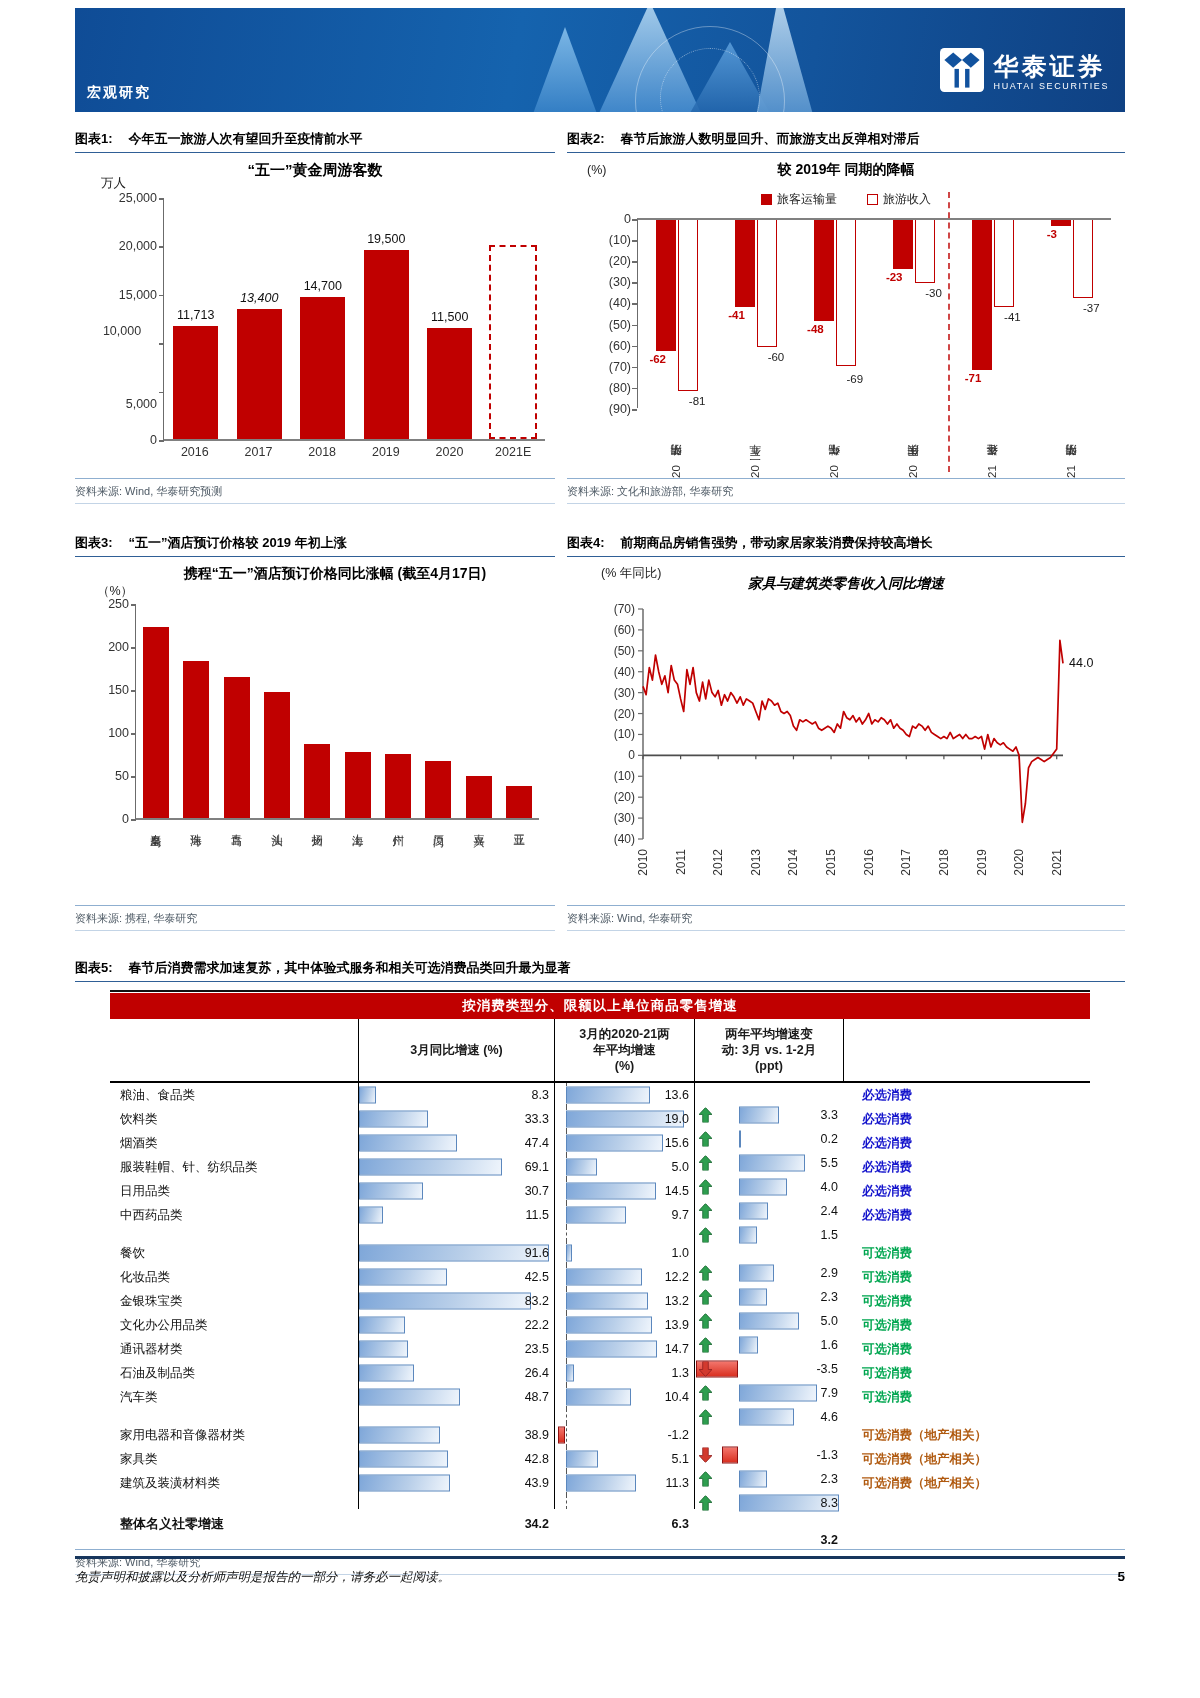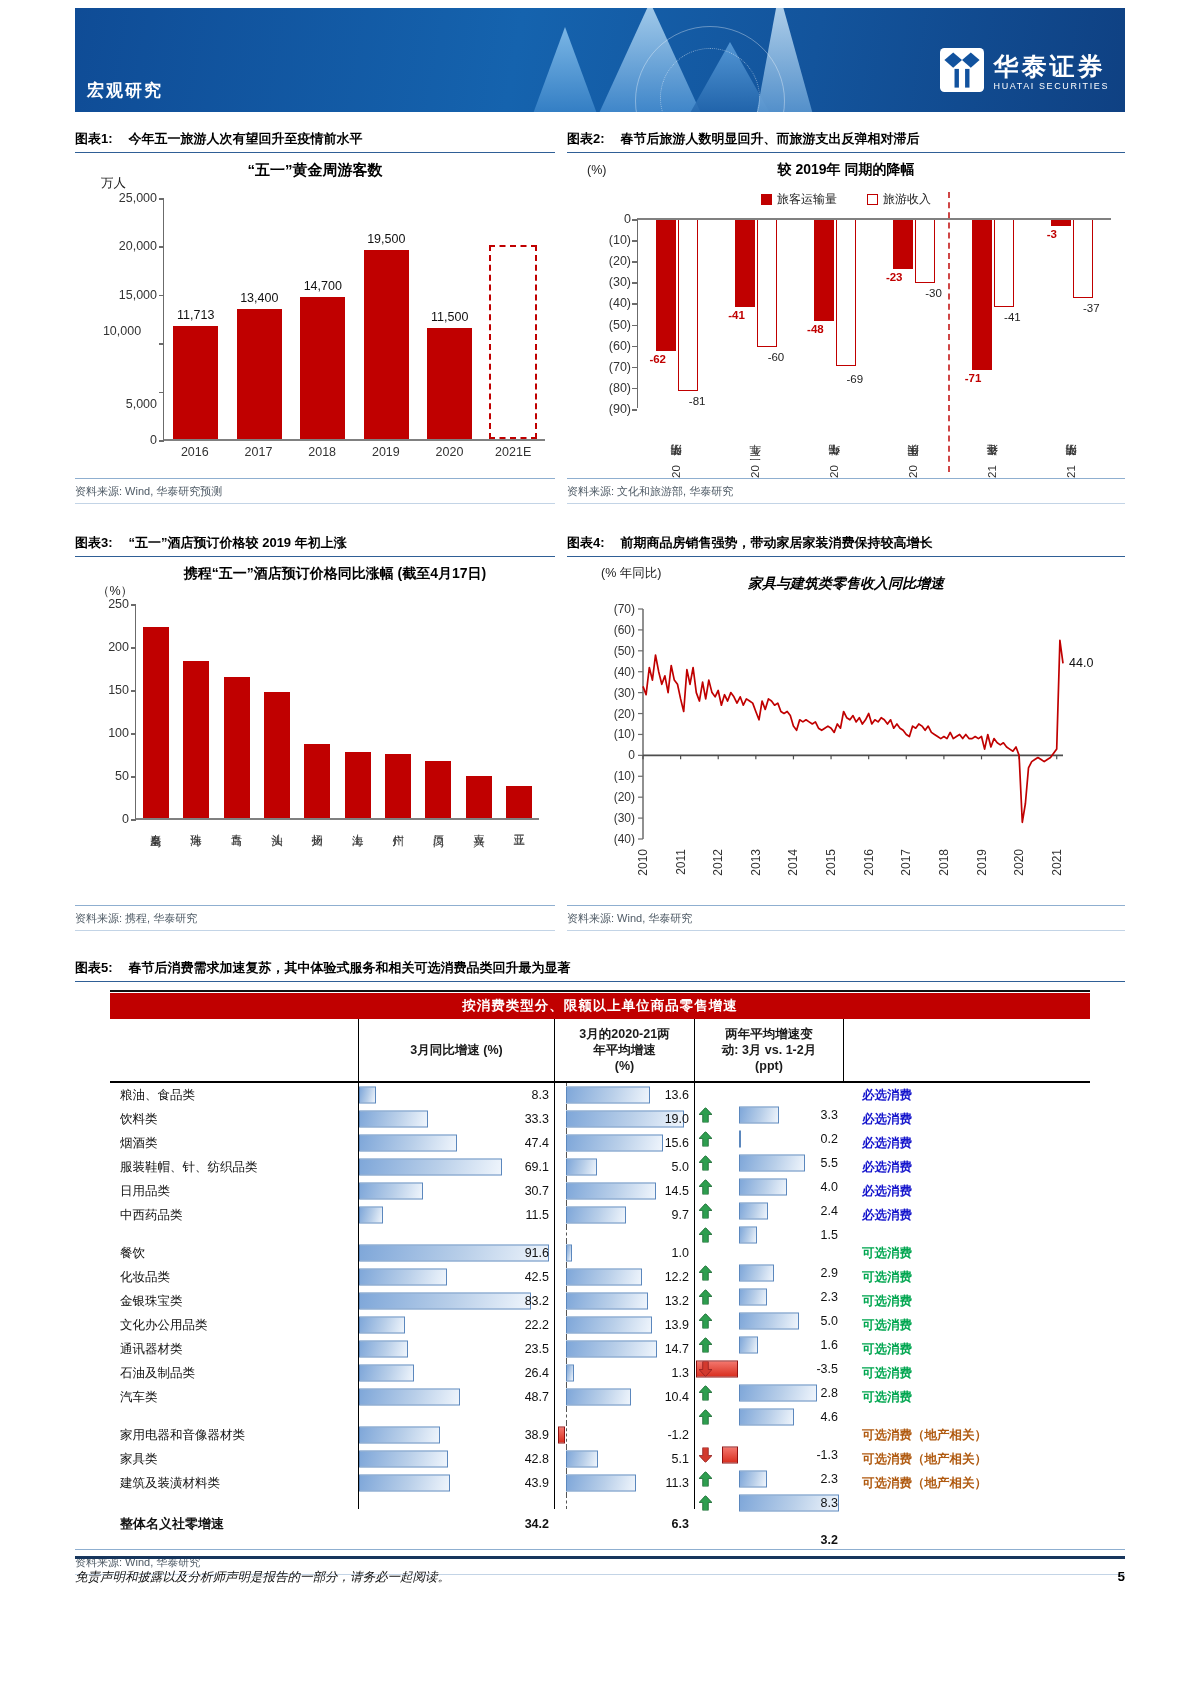--- a/index.html
+++ b/index.html
@@ -12,21 +12,21 @@
   .banner { position:absolute; top:8px; left:75px; width:1050px; height:104px;
     background:linear-gradient(100deg,#0f4c96 0%,#1563ae 42%,#13549c 70%,#0f4183 100%);
     overflow:hidden; }
   .banner .peak { position:absolute; bottom:-10px; opacity:.85; }
   .p1 { left:455px; width:70px; height:95px; background:linear-gradient(180deg,#8ec6f0,#2f7cc4); clip-path:polygon(50% 0,100% 100%,0 100%); }
   .p2 { left:520px; width:110px; height:120px; background:linear-gradient(180deg,#bfe0f7,#3c86cc); clip-path:polygon(50% 0,100% 100%,0 100%); opacity:.9;}
   .p3 { left:610px; width:90px; height:80px; background:linear-gradient(180deg,#5ea1dd,#1b5ea6); clip-path:polygon(50% 0,100% 100%,0 100%); }
   .p4 { left:680px; width:60px; height:130px; background:linear-gradient(180deg,#d8edfb,#5493cf); clip-path:polygon(40% 0,100% 100%,0 100%); opacity:.8;}
   .glow { position:absolute; left:560px; top:18px; width:150px; height:150px; border:1px solid rgba(255,255,255,.35); border-radius:50%; }
   .glow2 { position:absolute; left:585px; top:40px; width:100px; height:100px; border:1px dotted rgba(255,255,255,.45); border-radius:50%; }
-  .banner-category { position:absolute; left:12px; bottom:10px; color:#fff; font-weight:bold; font-size:17px; letter-spacing:2px; }
+  .banner-category { position:absolute; left:12px; bottom:10px; color:#fff; font-weight:bold; font-size:14px; letter-spacing:2px; }
   .brand { position:absolute; right:16px; bottom:16px; display:flex; align-items:center; gap:10px; }
   .brand-text { display:flex; flex-direction:column; line-height:1.05; }
   .brand-cn { color:#fff; font-size:25px; font-weight:bold; letter-spacing:3px; }
   .brand-en { color:#fff; font-size:9px; letter-spacing:1.6px; margin-top:3px; }
   
   .content { position:absolute; left:75px; width:1050px; top:112px; }
   .fig-row { display:grid; grid-template-columns:480px 558px; column-gap:12px; }
   .row1 { margin-top:18px; }
   .row2 { margin-top:30px; }
   .figure { display:flex; flex-direction:column; }
@@ -179,21 +179,21 @@
           <div class="ytick" style="top: 47.4px;"></div>
           <div class="ylab" style="top: 40.4px;">20,000</div>
           <div class="ytick" style="top: -1px;"></div>
           <div class="ylab" style="top: -8px;">25,000</div>
           <div class="c1group">
             <div class="c1bar" style="height: 113.382px;"></div>
             <div class="c1val" style="bottom: 117.382px;">11,713</div>
           </div>
           <div class="c1group">
             <div class="c1bar" style="height: 129.712px;"></div>
-            <div class="c1val" style="bottom: 133.712px;">13,400</div>
+            <div class="c1val" style="bottom: 133.712px; font-style: italic;">13,400</div>
           </div>
           <div class="c1group">
             <div class="c1bar" style="height: 142.296px;"></div>
             <div class="c1val" style="bottom: 146.296px;">14,700</div>
           </div>
           <div class="c1group">
             <div class="c1bar" style="height: 188.76px;"></div>
             <div class="c1val" style="bottom: 192.76px;">19,500</div>
           </div>
           <div class="c1group">
@@ -736,21 +736,21 @@
             </div>
             <div class="tc tc3">
               <div class="tbar" style="left: 11px; width: 8.1px;"></div>
               <span class="tval">1.3</span>
             </div>
             <div class="tc tc4">
               <span class="arrow"><svg width="13" height="15" viewBox="0 0 13 15">
                   <path d="M6.5 0 L13 7 H9.3 V15 H3.7 V7 H0 Z" fill="#2e9e4f" stroke="#17642f" stroke-width="0.8"></path>
                 </svg></span>
               <div class="tbar" style="left: 44px; width: 78px;"></div>
-              <span class="tval">2.8</span>
+              <span class="tval">7.9</span>
             </div>
             <div class="tc tc5">
               <span class="ttag" style="color: rgb(0, 166, 80);">可选消费</span>
             </div>
           </div>
           <div class="trow">
             <div class="tname">汽车类</div>
             <div class="tc tc2">
               <div class="tbar" style="left: 0px; width: 100.8px;"></div>
               <span class="tval">48.7</span>

